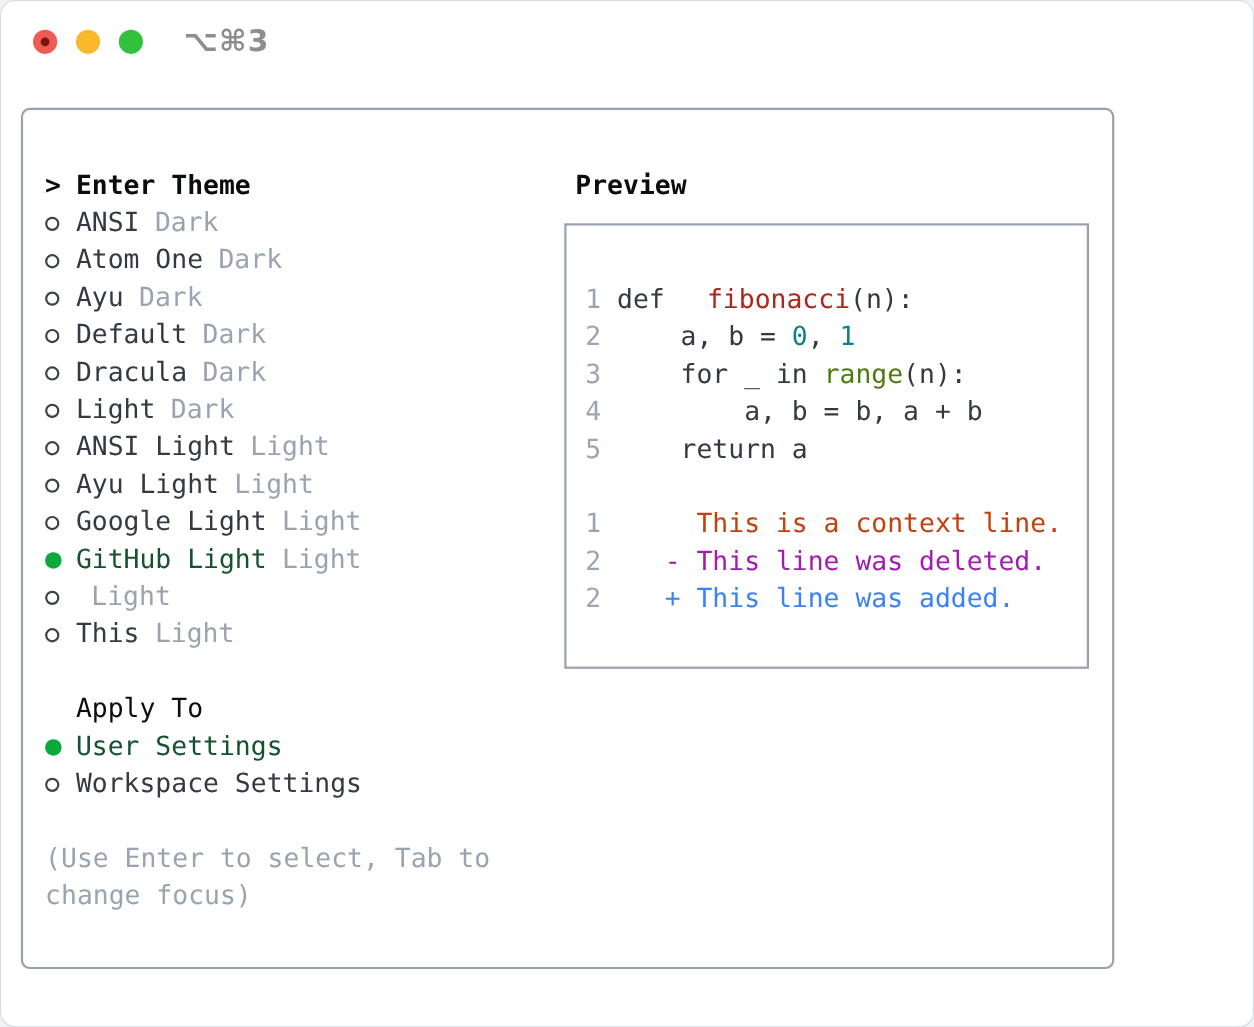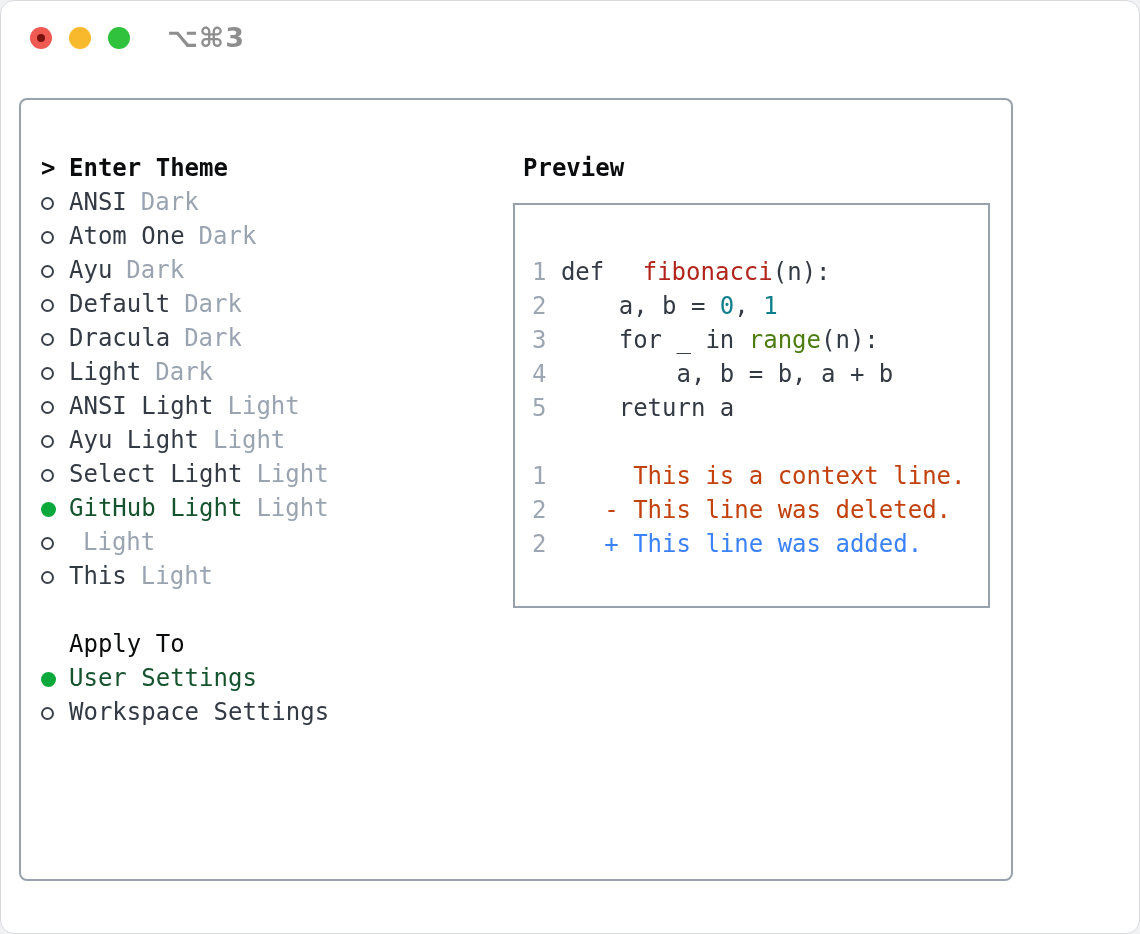--- a/index.html
+++ b/index.html
@@ -76,21 +76,21 @@
     position: absolute; left: 17px; top: 50px;
     white-space: pre; font-size: 24px; line-height: 34px;
   }
   .code-line { height: 34px; }
   .ln { color: #9ca6b3; }
   .s-code    { color: #343a43; }
   .s-func    { color: #b2251b; margin-left: 24px; }
   .s-num     { color: #0e7f8c; }
   .s-builtin { color: #4d7c0f; text-align: center; }
   .s-ctx     { color: #c2410c; }
-  .s-del     { color: #c2410c; text-align: right; }
+  .s-del     { color: #a21caf; text-align: right; }
   .s-add     { color: #3b82f6; }
 </style>
 </head>
 <body>
 
 <div class="window">
 
   <div class="titlebar">
     <div class="traffic red">
       <div class="inner-dot"></div>
@@ -112,40 +112,41 @@
 
       <div id="theme-list">
           <div class="row"><span class="marker-cell"><span class="radio"></span></span><span class="label">ANSI</span><span class="suffix">Dark</span></div>
           <div class="row"><span class="marker-cell"><span class="radio"></span></span><span class="label">Atom One</span><span class="suffix">Dark</span></div>
           <div class="row"><span class="marker-cell"><span class="radio"></span></span><span class="label">Ayu</span><span class="suffix">Dark</span></div>
           <div class="row"><span class="marker-cell"><span class="radio"></span></span><span class="label">Default</span><span class="suffix">Dark</span></div>
           <div class="row"><span class="marker-cell"><span class="radio"></span></span><span class="label">Dracula</span><span class="suffix">Dark</span></div>
           <div class="row"><span class="marker-cell"><span class="radio"></span></span><span class="label">Light</span><span class="suffix">Dark</span></div>
           <div class="row"><span class="marker-cell"><span class="radio"></span></span><span class="label">ANSI Light</span><span class="suffix">Light</span></div>
           <div class="row"><span class="marker-cell"><span class="radio"></span></span><span class="label">Ayu Light</span><span class="suffix">Light</span></div>
-          <div class="row"><span class="marker-cell"><span class="radio"></span></span><span class="label">Select Light</span><span class="suffix">Light</span></div>
+          <div class="row"><span class="marker-cell"><span class="radio"></span></span><span class="label">Google Light</span><span class="suffix">Light</span></div>
           <div class="row"><span class="marker-cell"><span class="radio on"></span></span><span class="label selected">GitHub Light</span><span class="suffix">Light</span></div>
           <div class="row"><span class="marker-cell"><span class="radio"></span></span><span class="suffix">Light</span></div>
           <div class="row"><span class="marker-cell"><span class="radio"></span></span><span class="label">This</span><span class="suffix">Light</span></div>
         </div>
 
       <div class="row spacer"></div>
 
       <div class="row">
         <span class="marker-cell"></span>
         <span class="subheading">Apply To</span>
       </div>
 
       <div id="apply-list">
           <div class="row"><span class="marker-cell"><span class="radio on"></span></span><span class="label selected">User Settings</span></div>
           <div class="row"><span class="marker-cell"><span class="radio"></span></span><span class="label">Workspace Settings</span></div>
         </div>
 
       <div class="row spacer"></div>
 
+      <div class="hint">(Use Enter to select, Tab to change focus)</div>
     </div>
 
     <div class="preview-heading">Preview</div>
 
     <div class="preview-box">
       <div class="code-pre" id="code-pre"><div class="code-line"><span class="ln">1 </span><span class="s-code">def </span><span class="s-func">fibonacci</span><span class="s-code">(n):</span></div><div class="code-line"><span class="ln">2 </span><span class="s-code">    a, b = </span><span class="s-num">0</span><span class="s-code">, </span><span class="s-num">1</span></div><div class="code-line"><span class="ln">3 </span><span class="s-code">    for _ in </span><span class="s-builtin">range</span><span class="s-code">(n):</span></div><div class="code-line"><span class="ln">4 </span><span class="s-code">        a, b = b, a + b</span></div><div class="code-line"><span class="ln">5 </span><span class="s-code">    return a</span></div><div class="code-line"><span class="ln"></span></div><div class="code-line"><span class="ln">1 </span><span class="s-ctx">     This is a context line.</span></div><div class="code-line"><span class="ln">2 </span><span class="s-del">   - This line was deleted.</span></div><div class="code-line"><span class="ln">2 </span><span class="s-add">   + This line was added.</span></div></div>
     </div>
 
   </div>
 </div>

